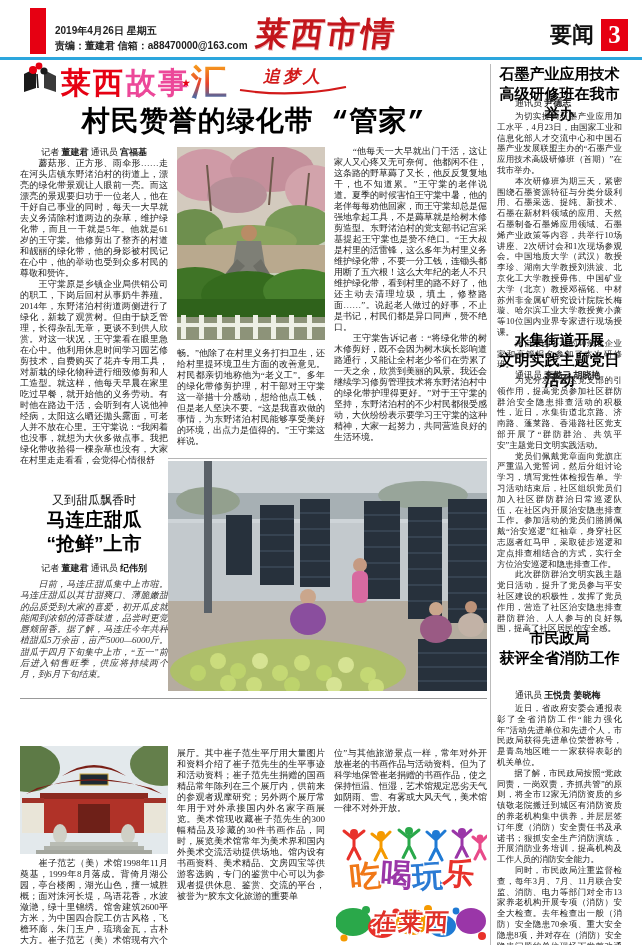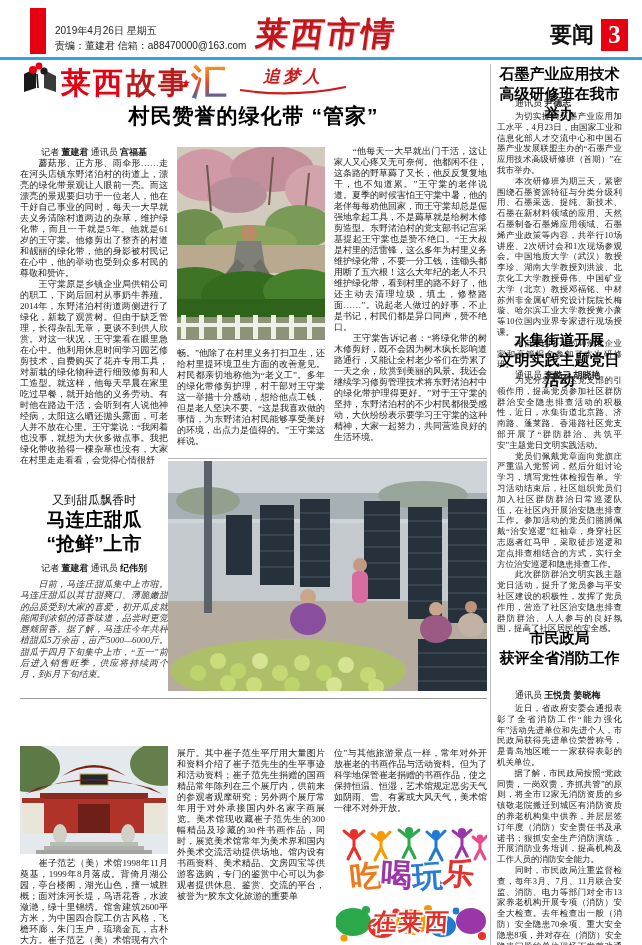--- a/index.html
+++ b/index.html
@@ -2,52 +2,52 @@
 <html><head>
 <meta charset="utf-8">
 <style>
   html,body{margin:0;padding:0;background:#e9e9e9;}
   .page{position:relative;width:642px;height:945px;background:#fff;margin:0 auto;
         font-family:"Liberation Serif","DejaVu Serif",serif;color:#1c1c1c;overflow:hidden;}
   .abs{position:absolute;}
   
   .red-bar{left:30px;top:8px;width:16px;height:46px;background:#e60012;}
   .date-block{left:55px;top:23px;font-family:"Liberation Sans",sans-serif;
-              font-size:10px;line-height:15px;font-weight:400;color:#222;}
+              font-size:10px;line-height:15px;font-weight:700;color:#222;}
   .masthead{left:231px;top:12px;width:190px;height:44px;text-align:center;
             font-size:33px;line-height:44px;font-weight:bold;color:#c3161c;
             transform:skewX(-8deg);letter-spacing:2px;
             text-shadow:1px 1px 0 rgba(195,22,28,.35);}
   .section-box{right:14px;top:19px;display:flex;align-items:center;gap:7px;}
   .section-label{font-family:"Liberation Sans",sans-serif;font-weight:900;font-size:22px;color:#111;}
   .page-num{width:27px;height:32px;background:#e60012;color:#fff;display:flex;
             align-items:center;justify-content:center;font-size:25px;font-weight:bold;}
   .blue-rule{left:0;top:57px;width:642px;height:3px;background:#2ca6dd;}
   
   .body-text{font-size:9px;line-height:11px;text-align:justify;white-space:pre-line;color:#222;}
   .byline{font-size:9px;line-height:12px;text-align:center;color:#222;}
   .byline b{font-weight:bold;}
   .byline-left{text-align:left;padding-left:18px;}
   
   .logo-banner{left:20px;top:60px;height:40px;display:flex;align-items:flex-end;gap:1px;}
   .logo-big{font-family:"Liberation Sans",sans-serif;font-weight:900;font-size:30px;line-height:34px;letter-spacing:2px;}
   .logo-laixi{color:#e60012;}
-  .logo-gushi{color:#b91c1c;position:relative;}
+  .logo-gushi{color:#ec4899;position:relative;}
   .logo-star{position:absolute;right:-2px;top:0;font-size:9px;color:#e60012;}
   .logo-star::after{content:"★";}
   .logo-hui{font-family:"Liberation Sans",sans-serif;font-weight:900;font-size:36px;line-height:36px;color:#e8432d;}
   @supports (-webkit-background-clip:text){
     .logo-hui{background:linear-gradient(180deg,#f7a21b 0%,#e8432d 55%,#2f6fb8 100%);
               -webkit-background-clip:text;color:transparent;}
   }
   .tagline-wrap{position:relative;margin-left:10px;margin-bottom:4px;text-align:center;}
   .tagline{font-size:17px;font-weight:bold;font-style:italic;color:#d21a1a;letter-spacing:3px;}
   
   .headline{left:20px;top:102px;width:467px;text-align:center;
-            font-family:Liberation Sans, sans-serif;font-weight:900;font-size:21px;color:#000;letter-spacing:1px;}
+            font-family:Liberation Mono, monospace;font-weight:900;font-size:28px;color:#000;letter-spacing:1px;}
   .lead-col1{left:20px;top:146px;width:148px;}
   .lead-col2{left:177px;top:348px;width:148px;}
   .lead-col3{left:334px;top:146px;width:153px;}
   .photo-frame{overflow:hidden;}
   
   .melon-block{left:20px;top:492px;width:148px;text-align:center;}
   .kicker{font-size:12px;line-height:16px;color:#111;}
   .melon-title{font-family:"Liberation Sans",sans-serif;font-weight:900;font-size:19px;line-height:24px;color:#000;}
   .melon-body{margin-top:5px;font-style:italic;font-size:9px;line-height:11.3px;text-align:justify;white-space:pre-line;color:#333;}
   .thin-rule{height:1px;background:#b5b5b5;}

